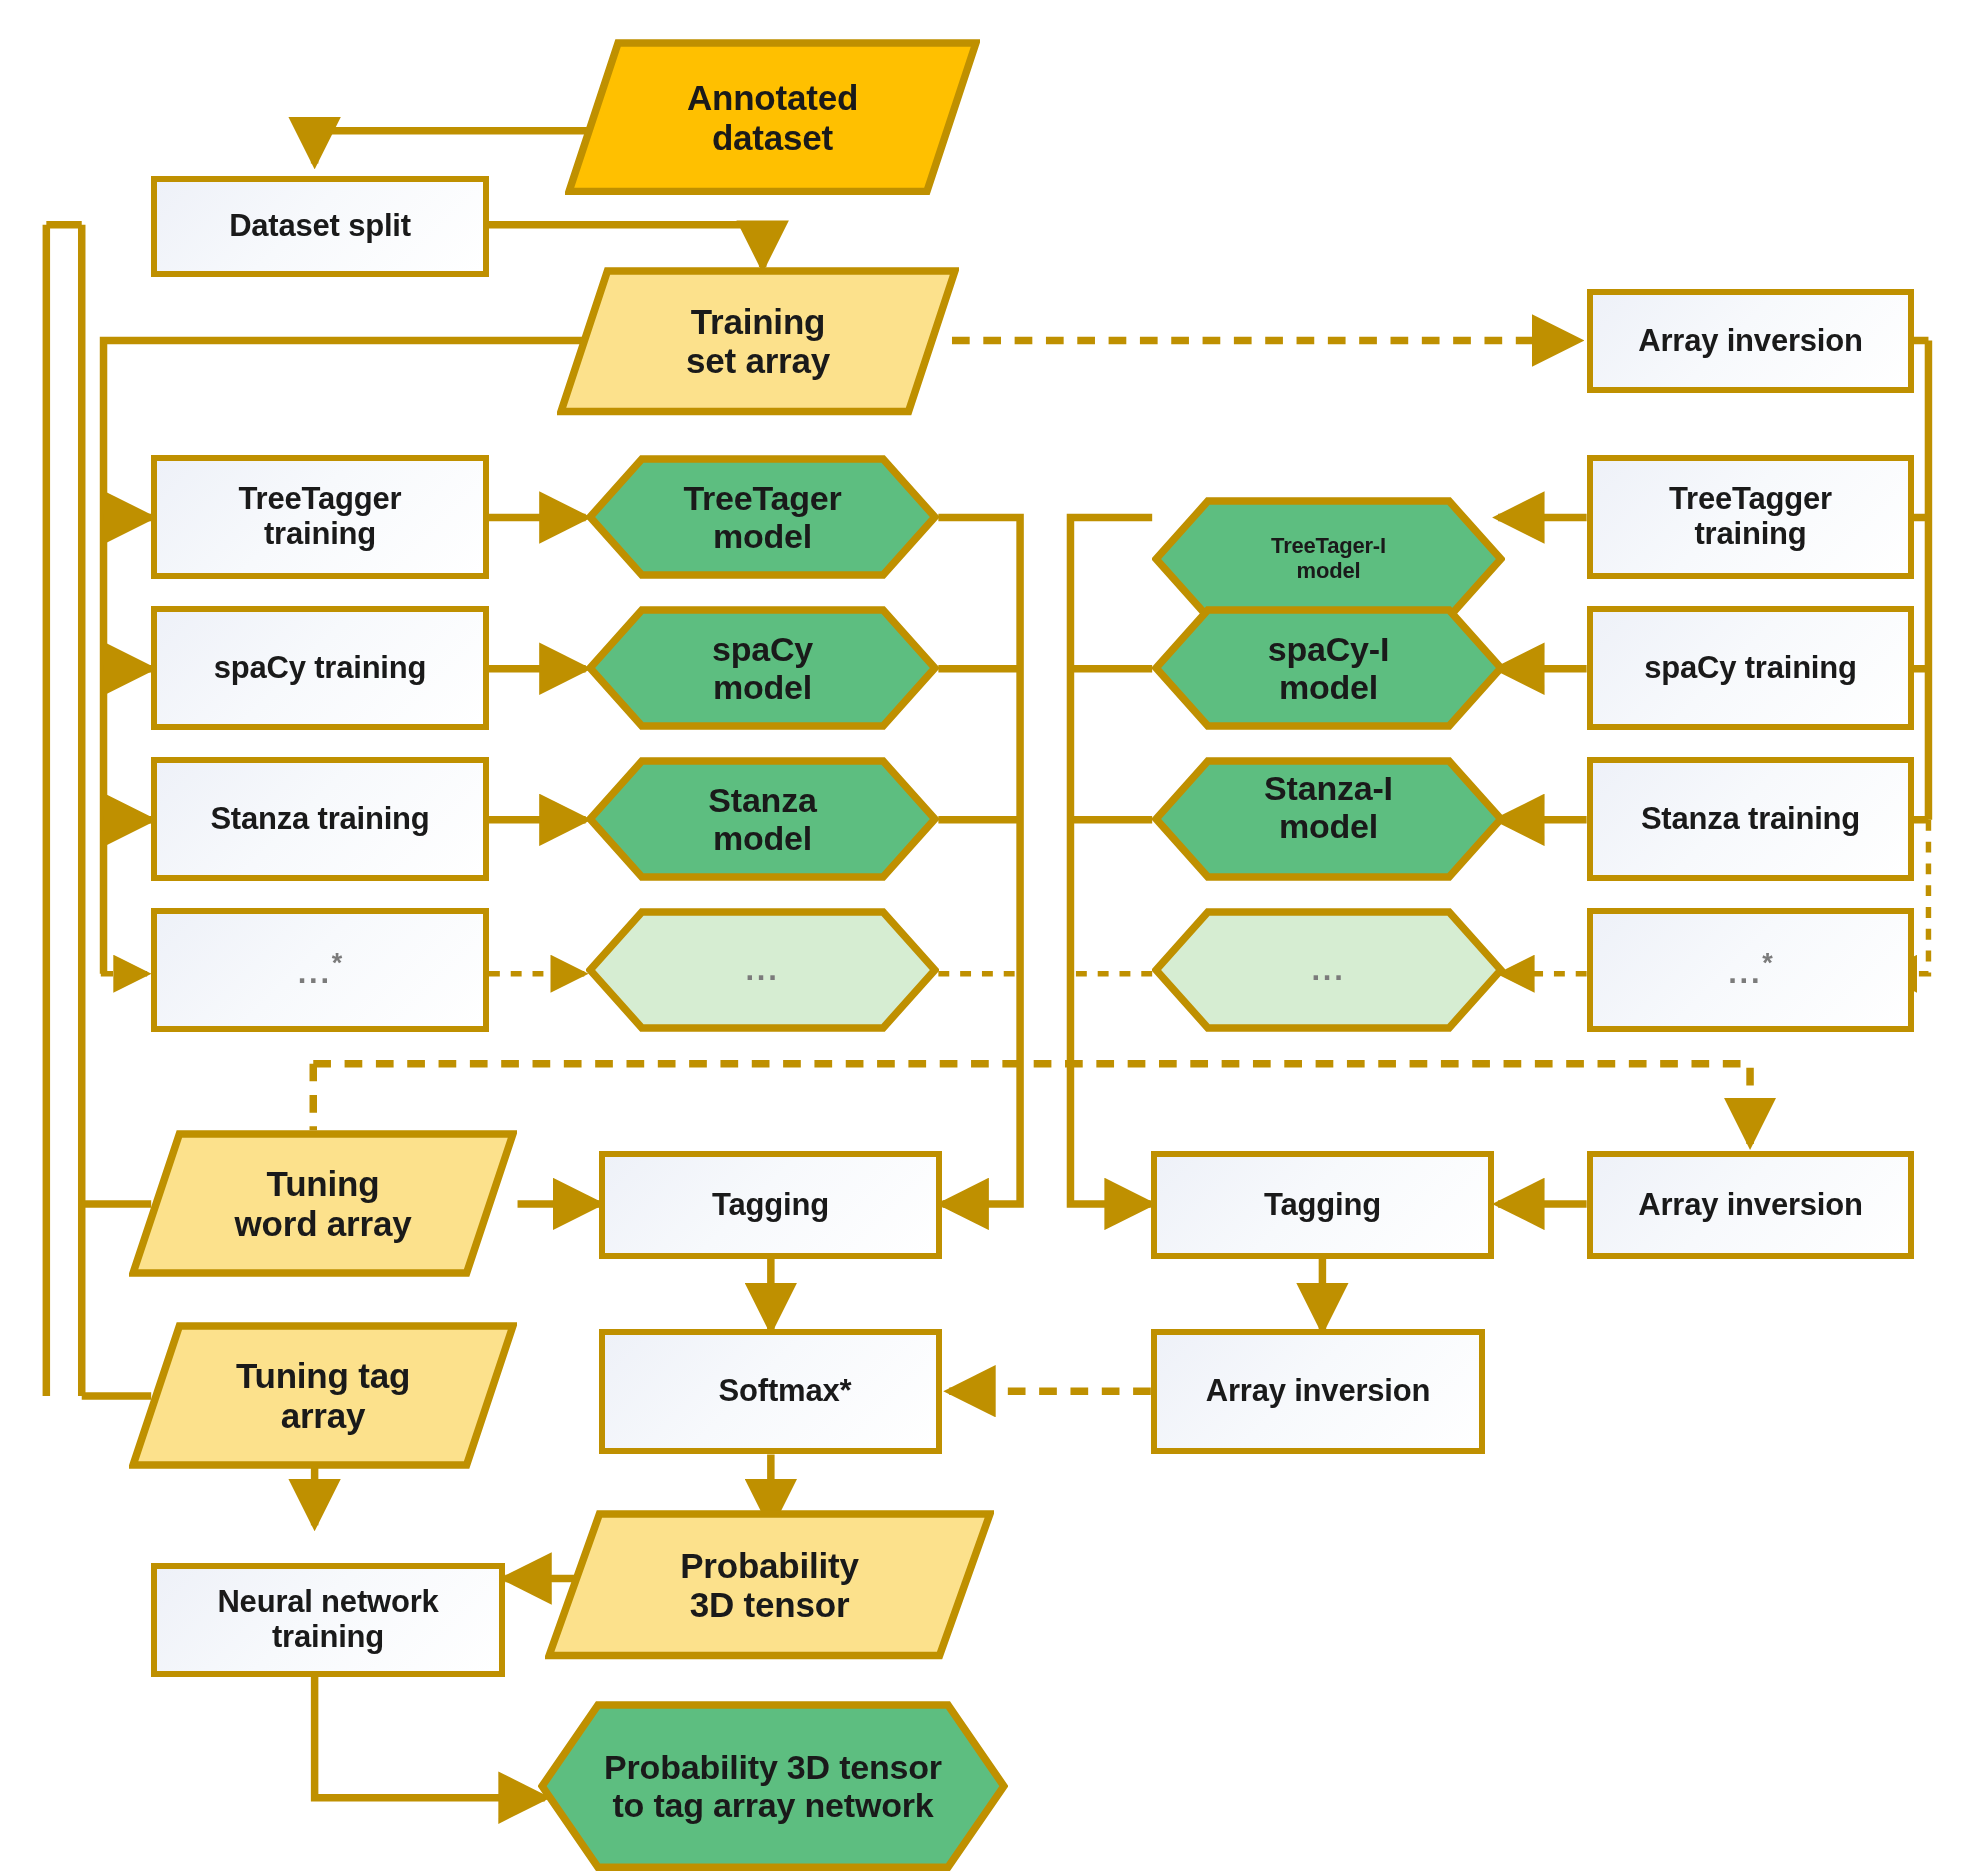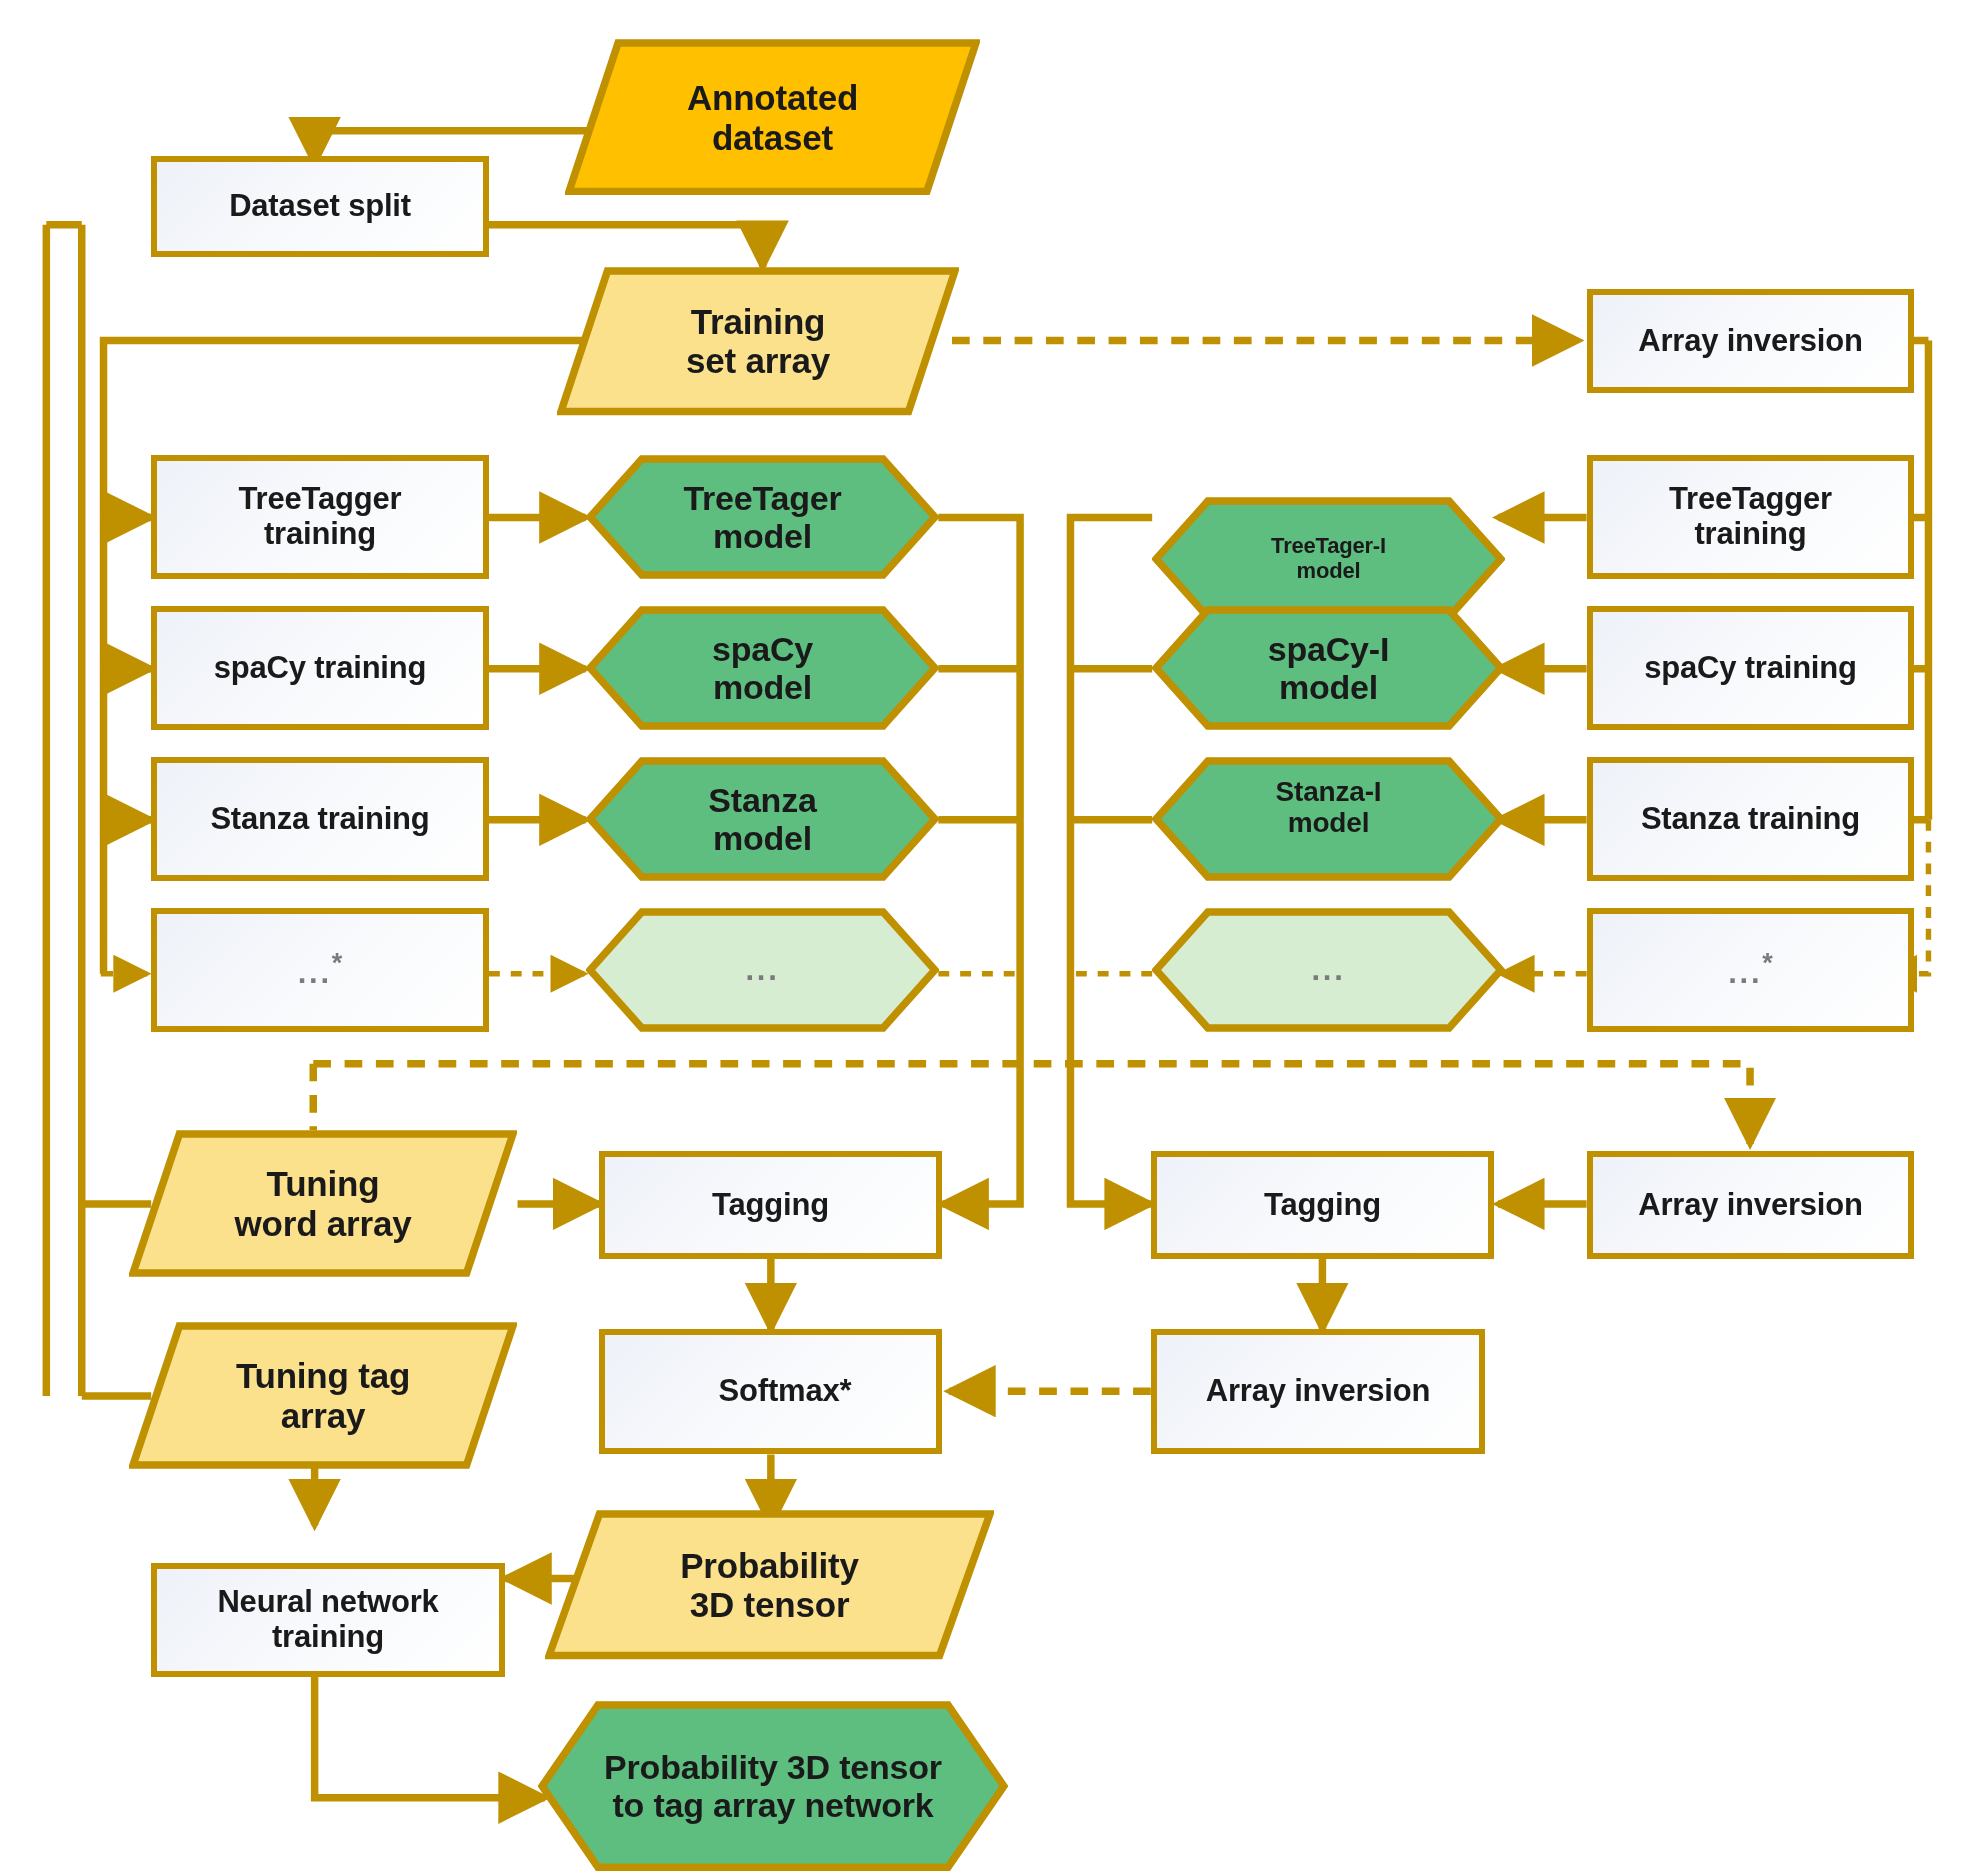--- a/index.html
+++ b/index.html
@@ -118,21 +118,21 @@
   </svg>
 
   <div class="node para" style="left:565px;top:39px;width:415px;height:157px;font-size:35px;">
     <svg class="shape" viewBox="0 0 610 230" preserveAspectRatio="none">
       <polygon points="78,6 604,6 532,224 6,224" fill="#FFC000" stroke="#BF9000" stroke-width="11"></polygon>
     </svg>
     <span class="lbl">Annotated
 dataset</span>
   </div>
 
-  <div class="node rect" style="left:151px;top:156px;width:338px;height:101px;">
+  <div class="node rect" style="left:151px;top:176px;width:338px;height:101px;">
     <span class="lbl">Dataset split</span>
   </div>
 
   <div class="node para" style="left:557px;top:267px;width:402px;height:148px;font-size:35px;">
     <svg class="shape" viewBox="0 0 590 218" preserveAspectRatio="none">
       <polygon points="74,6 584,6 516,212 6,212" fill="#FCE18C" stroke="#BF9000" stroke-width="11"></polygon>
     </svg>
     <span class="lbl">Training
 set array</span>
   </div>
@@ -190,21 +190,21 @@
     <span class="lbl">TreeTager-I
 model</span>
   </div>
   <div class="node hex" style="left:1152px;top:606px;width:353px;height:124px;font-size:34px;">
     <svg class="shape" viewBox="0 0 518 182" preserveAspectRatio="none">
       <polygon points="6,91 82,6 436,6 512,91 436,176 82,176" fill="#5DBE80" stroke="#BF9000" stroke-width="11"></polygon>
     </svg>
     <span class="lbl">spaCy-I
 model</span>
   </div>
-  <div class="node hex" style="left:1152px;top:757px;width:353px;height:100px;font-size:28px;">
+  <div class="node hex" style="left:1152px;top:757px;width:353px;height:100px;font-size:34px;">
     <svg class="shape" viewBox="0 0 518 182" preserveAspectRatio="none">
       <polygon points="6,91 82,6 436,6 512,91 436,176 82,176" fill="#5DBE80" stroke="#BF9000" stroke-width="11"></polygon>
     </svg>
     <span class="lbl">Stanza-I
 model</span>
   </div>
   <div class="node hex" style="left:1152px;top:908px;width:353px;height:124px;">
     <svg class="shape" viewBox="0 0 518 182" preserveAspectRatio="none">
       <polygon points="6,91 82,6 436,6 512,91 436,176 82,176" fill="#D6EDD2" stroke="#BF9000" stroke-width="11"></polygon>
     </svg>

